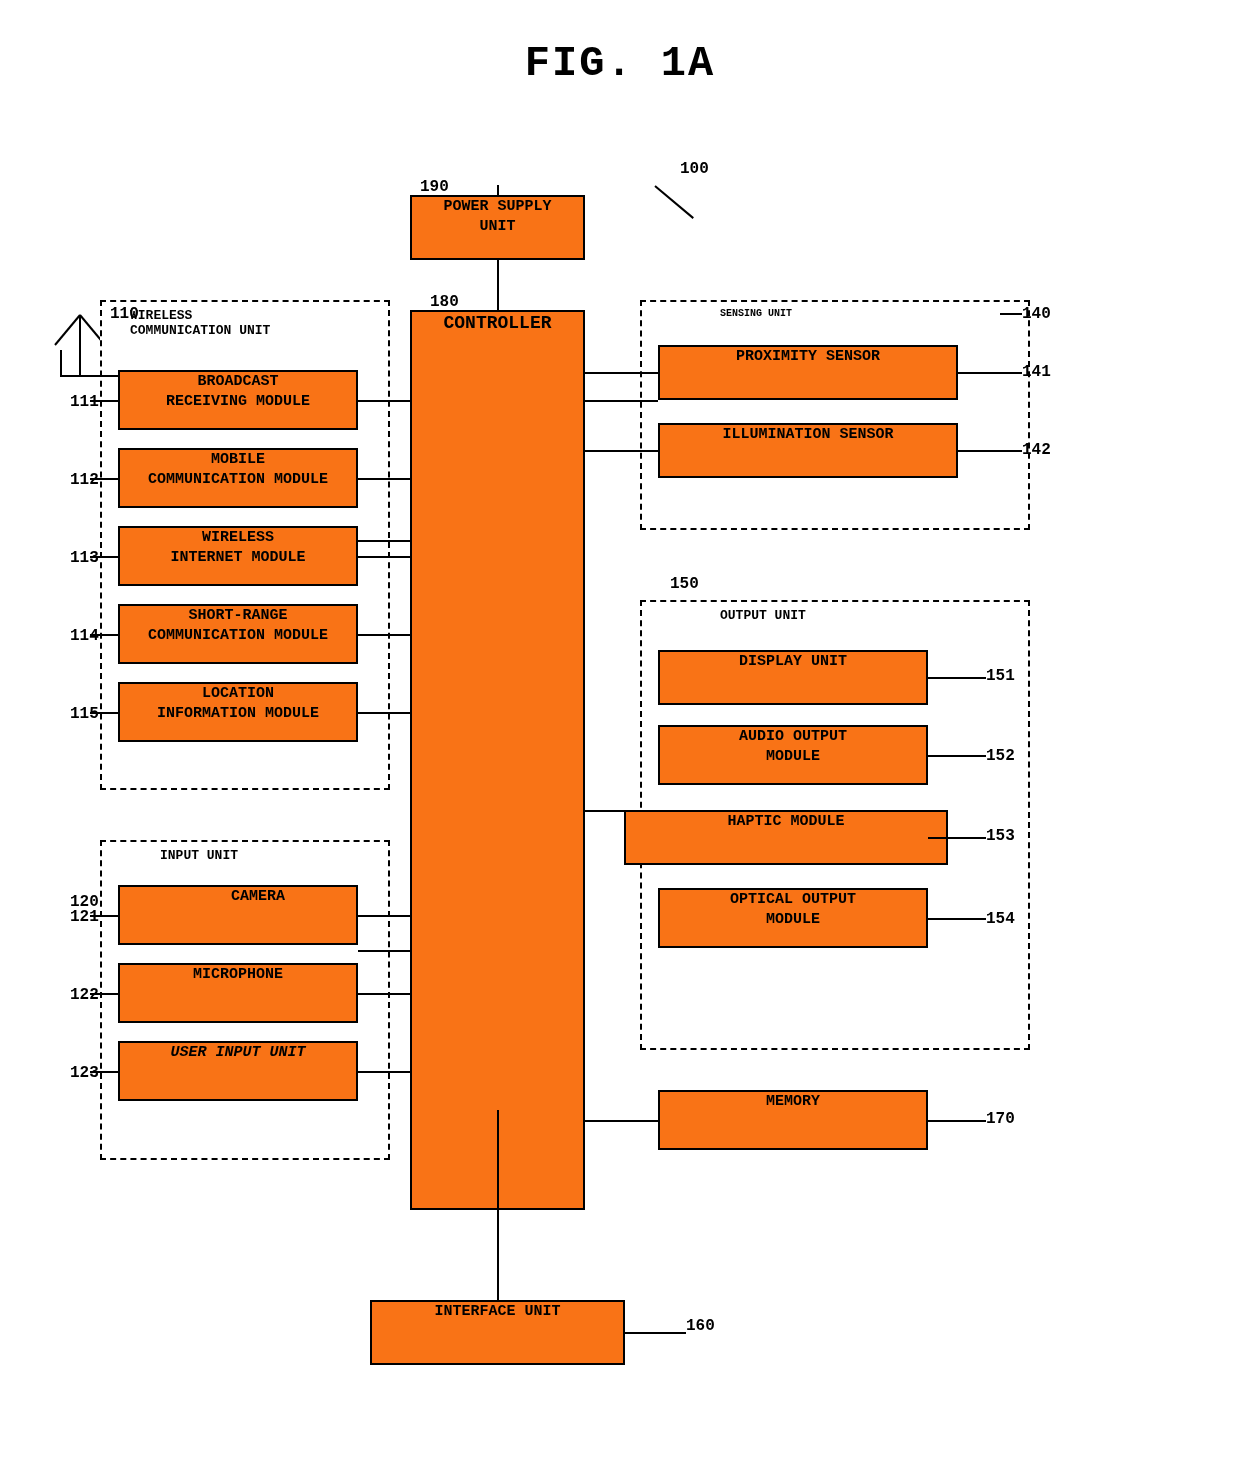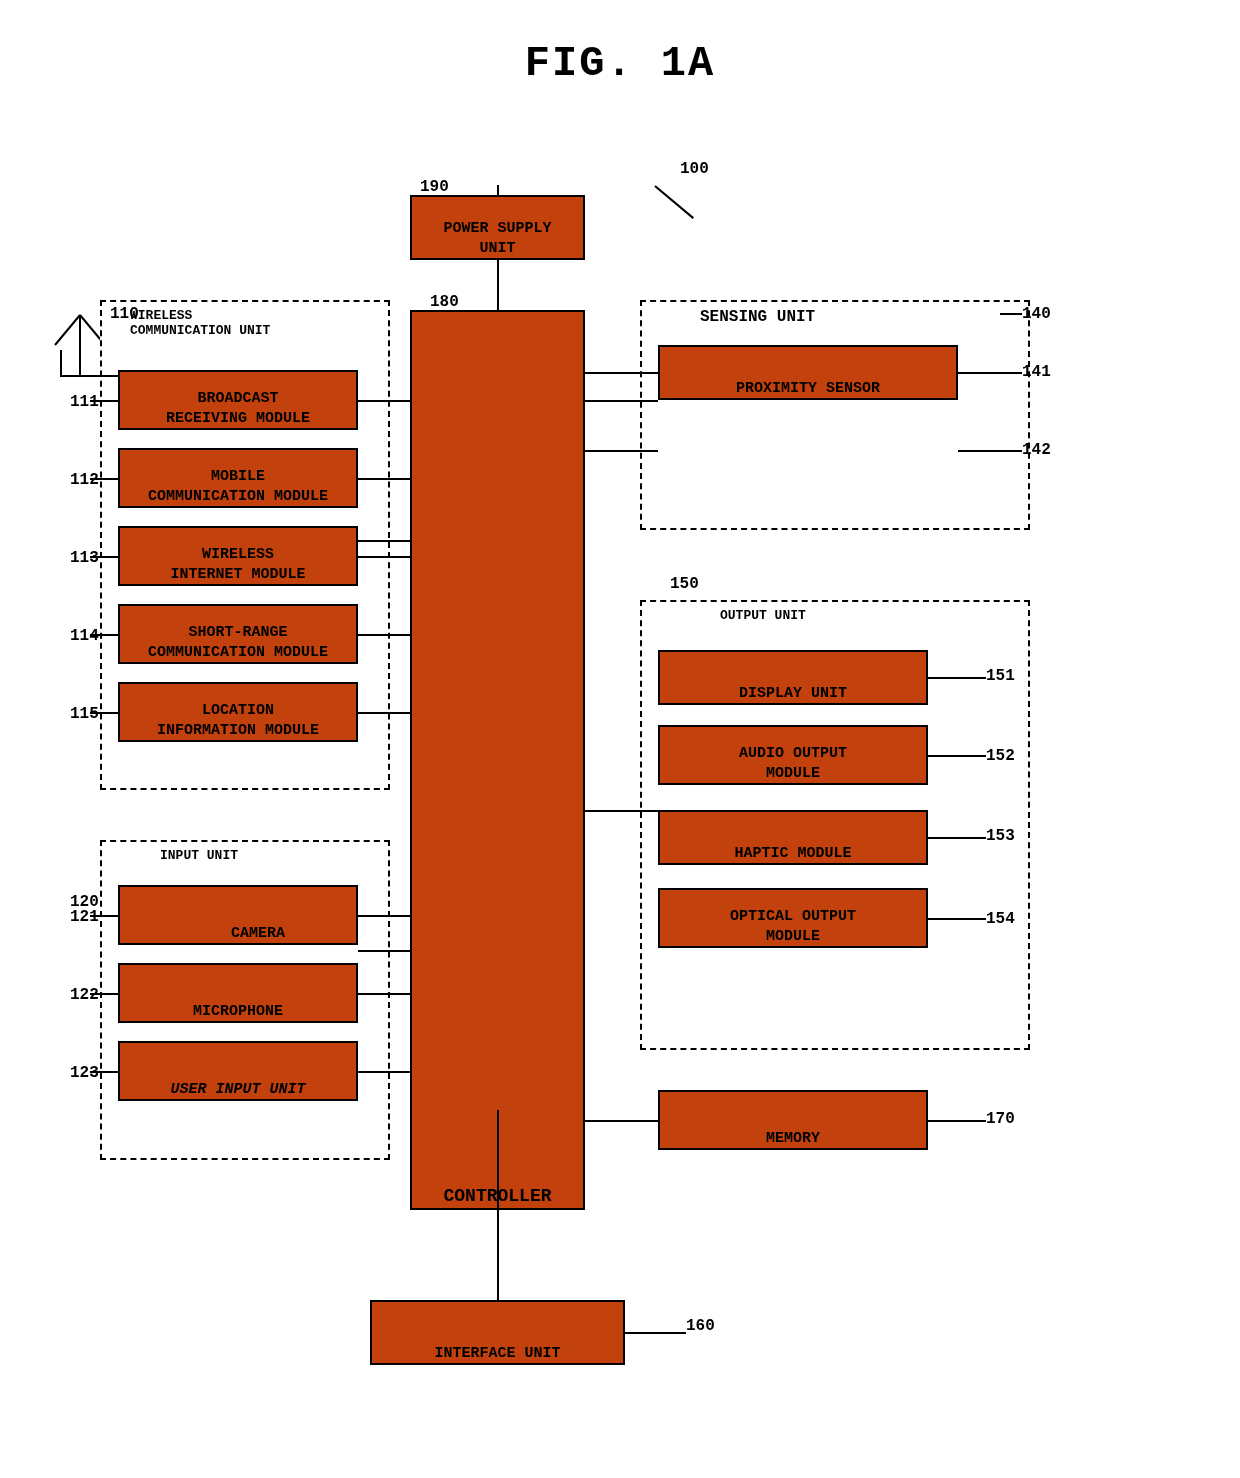--- a/index.html
+++ b/index.html
@@ -26,27 +26,27 @@
       left: 0;
       width: 1240px;
       height: 1370px;
     }
 
     
     .box {
       position: absolute;
       border: 2px solid #000;
       display: flex;
-      align-items: flex-end;
+      align-items: flex-start;
       justify-content: center;
       text-align: center;
       font-size: 15px;
       font-weight: bold;
       line-height: 1.3;
-      background: #c2410c;
+      background: #f97316;
     }
 
     .dashed-box {
       position: absolute;
       border: 2px dashed #000;
       background: #fff;
     }
 
     
     .line {
@@ -156,30 +156,33 @@
 
   <div class="box" style="left:118px; top:931px; width:240px; height:60px;font-style:italic;">
     <span>USER INPUT UNIT</span>
   </div>
   <span class="ref-num" style="left:70px; top:954px;">123</span>
   <div class="line line-h" style="left:90px; top:961px; width:28px;"></div>
 
   <div class="line line-h" style="left:358px; top:840px; width:52px;"></div>
 
   <div class="dashed-box" style="left:640px; top:190px; width:390px; height:230px;"></div>
-  <span class="label" style="left:700px; top:198px; font-size:16px;">SENSING UNIT</span>
+  <span class="label" style="left:720px; top:198px; font-size:10px;">SENSING UNIT</span>
   <span class="ref-num" style="left:1022px; top:195px;">140</span>
   <div class="line line-h" style="left:1000px; top:203px; width:22px;"></div>
 
   <div class="box" style="left:658px; top:235px; width:300px; height:55px;">
     <span>PROXIMITY SENSOR</span>
   </div>
   <span class="ref-num" style="left:1022px; top:253px;">141</span>
   <div class="line line-h" style="left:958px; top:262px; width:64px;"></div>
 
+  <div class="box" style="left:658px; top:313px; width:300px; height:55px;">
+    <span>ILLUMINATION SENSOR</span>
+  </div>
   <span class="ref-num" style="left:1022px; top:331px;">142</span>
   <div class="line line-h" style="left:958px; top:340px; width:64px;"></div>
 
   <div class="line line-h" style="left:585px; top:290px; width:73px;"></div>
 
   <div class="dashed-box" style="left:640px; top:490px; width:390px; height:450px;"></div>
   <span class="ref-num" style="left:670px; top:465px;">150</span>
   <span class="label" style="left:720px; top:498px; font-size:13px;">OUTPUT UNIT</span>
 
   <div class="box" style="left:658px; top:540px; width:270px; height:55px;">
@@ -187,21 +190,21 @@
   </div>
   <span class="ref-num" style="left:986px; top:557px;">151</span>
   <div class="line line-h" style="left:928px; top:567px; width:58px;"></div>
 
   <div class="box" style="left:658px; top:615px; width:270px; height:60px;">
     <span>AUDIO OUTPUT<br>MODULE</span>
   </div>
   <span class="ref-num" style="left:986px; top:637px;">152</span>
   <div class="line line-h" style="left:928px; top:645px; width:58px;"></div>
 
-  <div class="box" style="left:658px; top:700px; width:270px; height:55px;">
+  <div class="box" style="left:624px; top:700px; width:324px; height:55px;">
     <span>HAPTIC MODULE</span>
   </div>
   <span class="ref-num" style="left:986px; top:717px;">153</span>
   <div class="line line-h" style="left:928px; top:727px; width:58px;"></div>
 
   <div class="box" style="left:658px; top:778px; width:270px; height:60px;">
     <span>OPTICAL OUTPUT<br>MODULE</span>
   </div>
   <span class="ref-num" style="left:986px; top:800px;">154</span>
   <div class="line line-h" style="left:928px; top:808px; width:58px;"></div>

